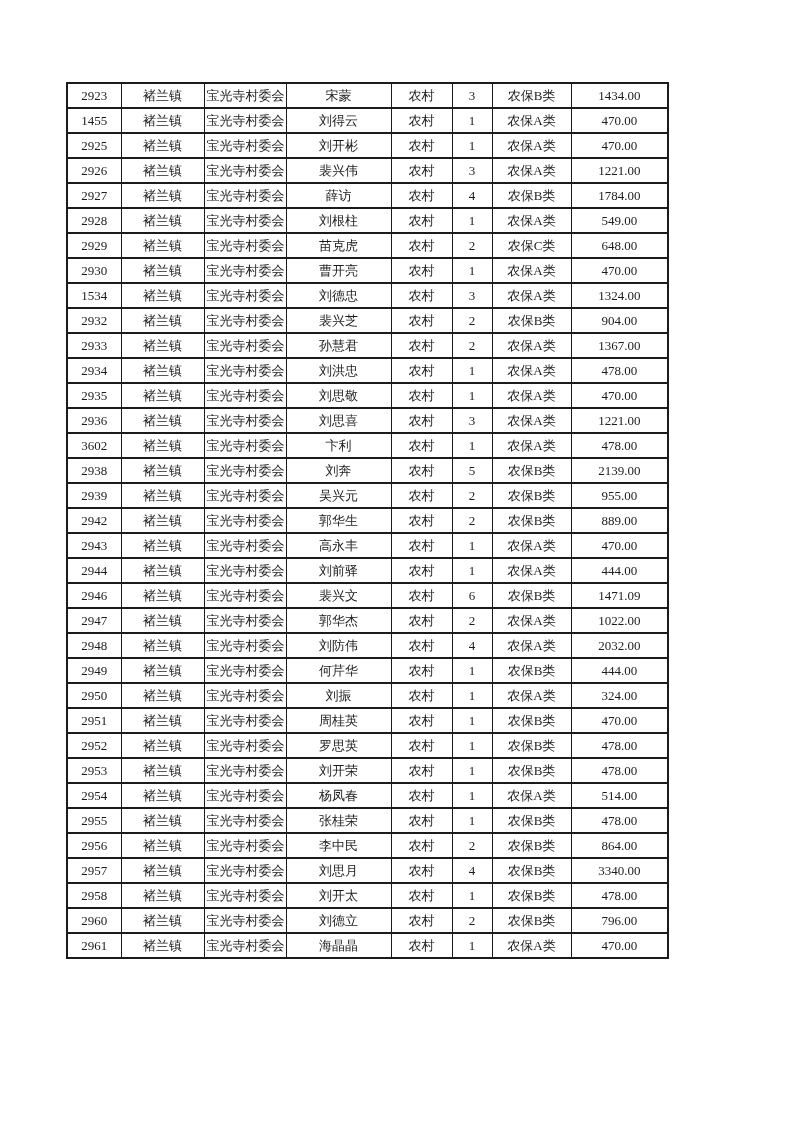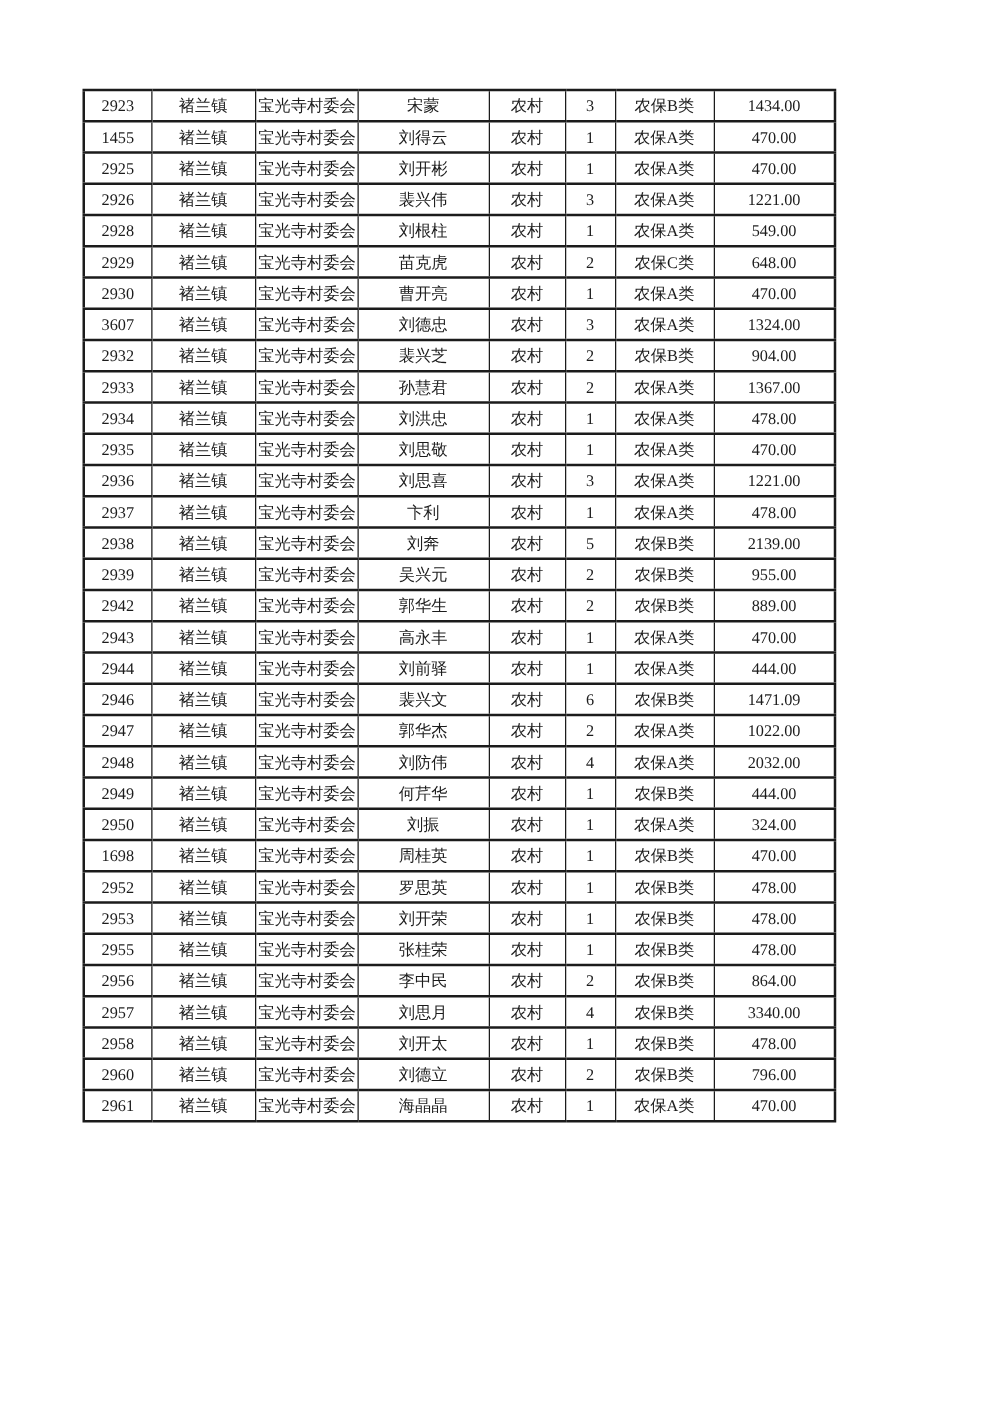--- a/index.html
+++ b/index.html
@@ -11,21 +11,21 @@
     position: relative;
     width: 793px;
     height: 1122px;
     background: #ffffff;
     overflow: hidden;
     font-family: "Liberation Serif", "DejaVu Serif", serif;
   }
   table.grid {
     position: absolute;
     left: 66px;
-    top: 71px;
+    top: 82px;
     width: 601px;
     border-collapse: collapse;
     table-layout: fixed;
     border: 2px solid #1b1b1b;
   }
   table.grid td {
     border-top: 2px solid #1b1b1b;
     border-bottom: 2px solid #1b1b1b;
     border-left: 1px solid #1b1b1b;
     border-right: 1px solid #1b1b1b;
@@ -98,20 +98,30 @@
           <td>2926</td>
           <td>褚兰镇</td>
           <td>宝光寺村委会</td>
           <td>裴兴伟</td>
           <td>农村</td>
           <td>3</td>
           <td>农保A类</td>
           <td>1221.00</td>
         </tr>
         <tr>
+          <td>2927</td>
+          <td>褚兰镇</td>
+          <td>宝光寺村委会</td>
+          <td>薛访</td>
+          <td>农村</td>
+          <td>4</td>
+          <td>农保B类</td>
+          <td>1784.00</td>
+        </tr>
+        <tr>
           <td>2928</td>
           <td>褚兰镇</td>
           <td>宝光寺村委会</td>
           <td>刘根柱</td>
           <td>农村</td>
           <td>1</td>
           <td>农保A类</td>
           <td>549.00</td>
         </tr>
         <tr>
@@ -128,21 +138,21 @@
           <td>2930</td>
           <td>褚兰镇</td>
           <td>宝光寺村委会</td>
           <td>曹开亮</td>
           <td>农村</td>
           <td>1</td>
           <td>农保A类</td>
           <td>470.00</td>
         </tr>
         <tr>
-          <td>3607</td>
+          <td>1534</td>
           <td>褚兰镇</td>
           <td>宝光寺村委会</td>
           <td>刘德忠</td>
           <td>农村</td>
           <td>3</td>
           <td>农保A类</td>
           <td>1324.00</td>
         </tr>
         <tr>
           <td>2932</td>
@@ -188,21 +198,21 @@
           <td>2936</td>
           <td>褚兰镇</td>
           <td>宝光寺村委会</td>
           <td>刘思喜</td>
           <td>农村</td>
           <td>3</td>
           <td>农保A类</td>
           <td>1221.00</td>
         </tr>
         <tr>
-          <td>2937</td>
+          <td>3602</td>
           <td>褚兰镇</td>
           <td>宝光寺村委会</td>
           <td>卞利</td>
           <td>农村</td>
           <td>1</td>
           <td>农保A类</td>
           <td>478.00</td>
         </tr>
         <tr>
           <td>2938</td>
@@ -298,21 +308,21 @@
           <td>2950</td>
           <td>褚兰镇</td>
           <td>宝光寺村委会</td>
           <td>刘振</td>
           <td>农村</td>
           <td>1</td>
           <td>农保A类</td>
           <td>324.00</td>
         </tr>
         <tr>
-          <td>1698</td>
+          <td>2951</td>
           <td>褚兰镇</td>
           <td>宝光寺村委会</td>
           <td>周桂英</td>
           <td>农村</td>
           <td>1</td>
           <td>农保B类</td>
           <td>470.00</td>
         </tr>
         <tr>
           <td>2952</td>
@@ -326,20 +336,30 @@
         </tr>
         <tr>
           <td>2953</td>
           <td>褚兰镇</td>
           <td>宝光寺村委会</td>
           <td>刘开荣</td>
           <td>农村</td>
           <td>1</td>
           <td>农保B类</td>
           <td>478.00</td>
+        </tr>
+        <tr>
+          <td>2954</td>
+          <td>褚兰镇</td>
+          <td>宝光寺村委会</td>
+          <td>杨凤春</td>
+          <td>农村</td>
+          <td>1</td>
+          <td>农保A类</td>
+          <td>514.00</td>
         </tr>
         <tr>
           <td>2955</td>
           <td>褚兰镇</td>
           <td>宝光寺村委会</td>
           <td>张桂荣</td>
           <td>农村</td>
           <td>1</td>
           <td>农保B类</td>
           <td>478.00</td>

